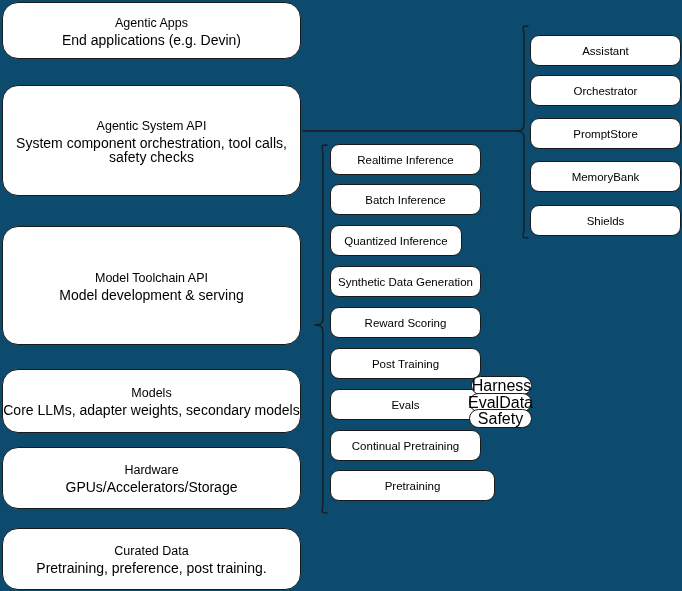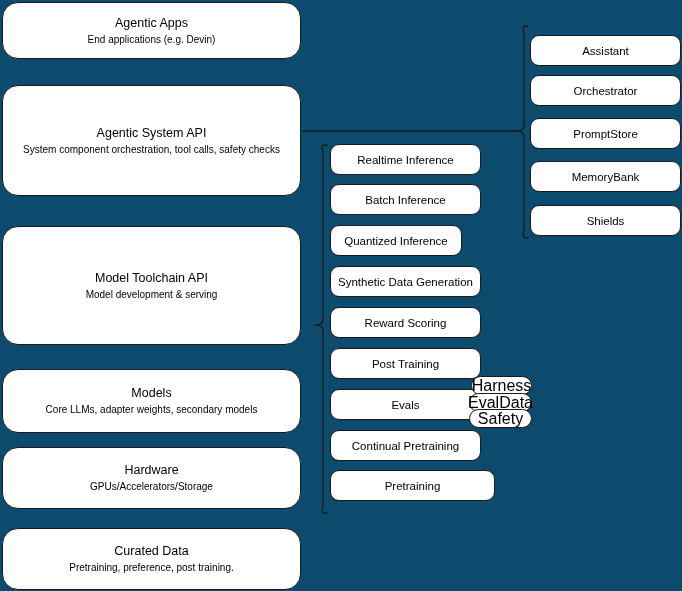--- a/index.html
+++ b/index.html
@@ -32,21 +32,21 @@
   }
   .layer-box {
     border-radius: 16px;
   }
   .layer-title {
     font-size: 12.5px;
     line-height: 17px;
     color: #000;
   }
   .layer-sub {
-    font-size: 10px;
+    font-size: 14px;
     line-height: 14px;
     color: #000;
     margin-top: 1px;
   }
   .chip {
     position: absolute;
     box-sizing: border-box;
     border: 1.3px solid #1a1a1a;
     background: #ffffff;
     border-radius: 9px;

